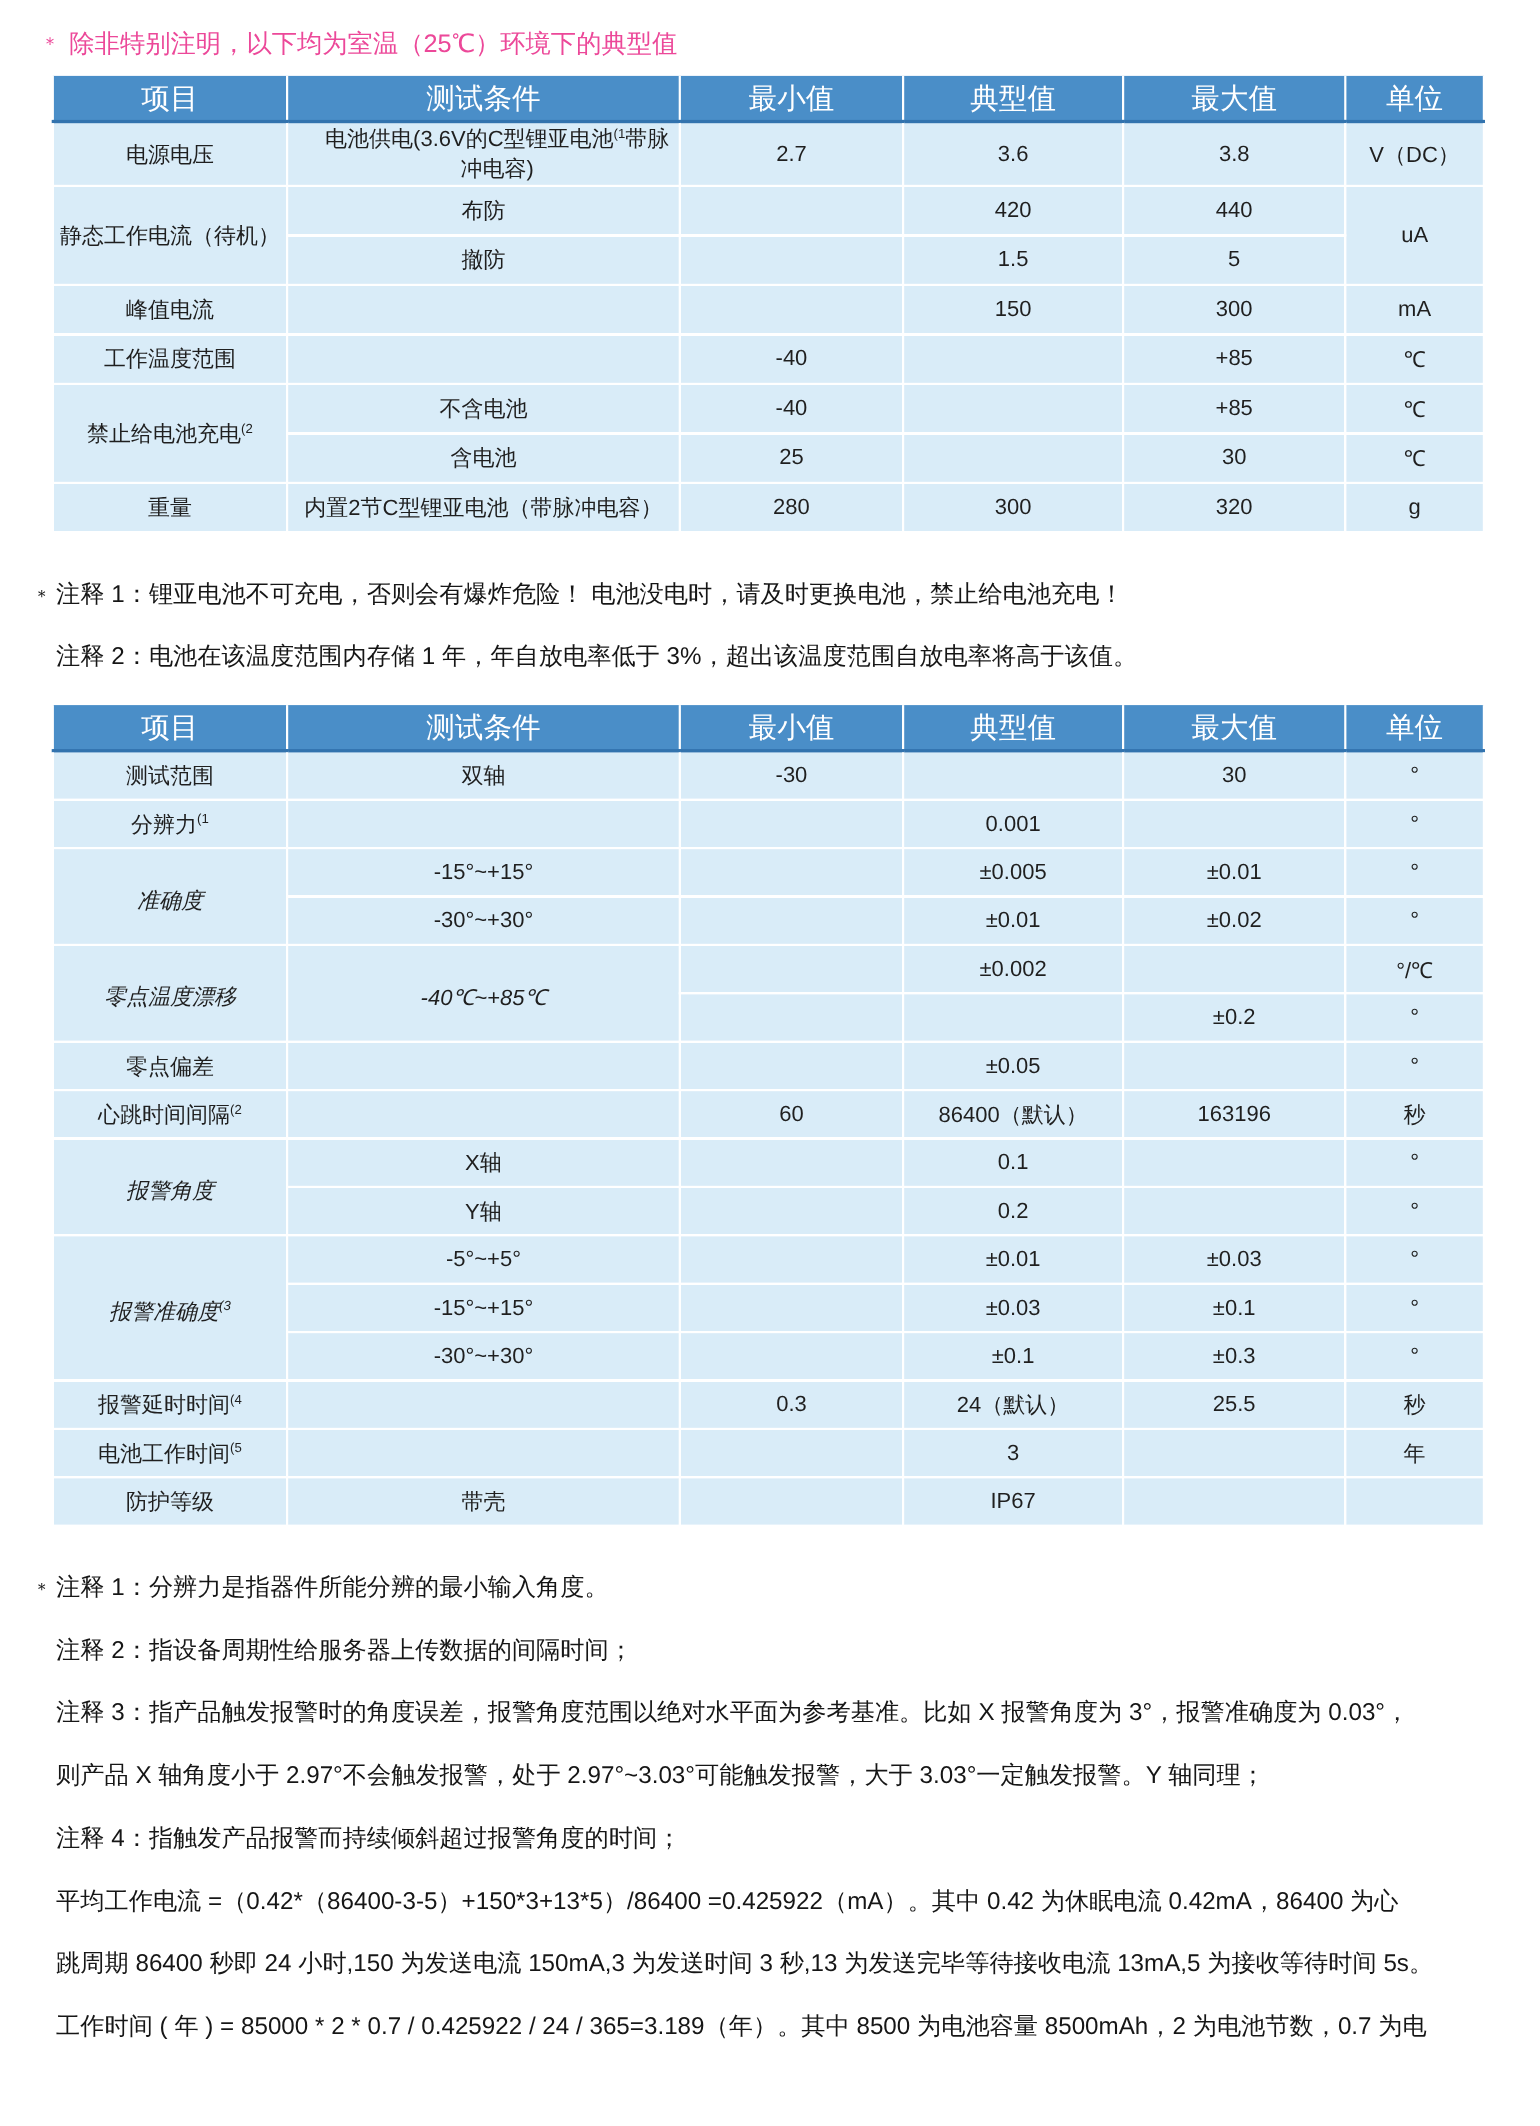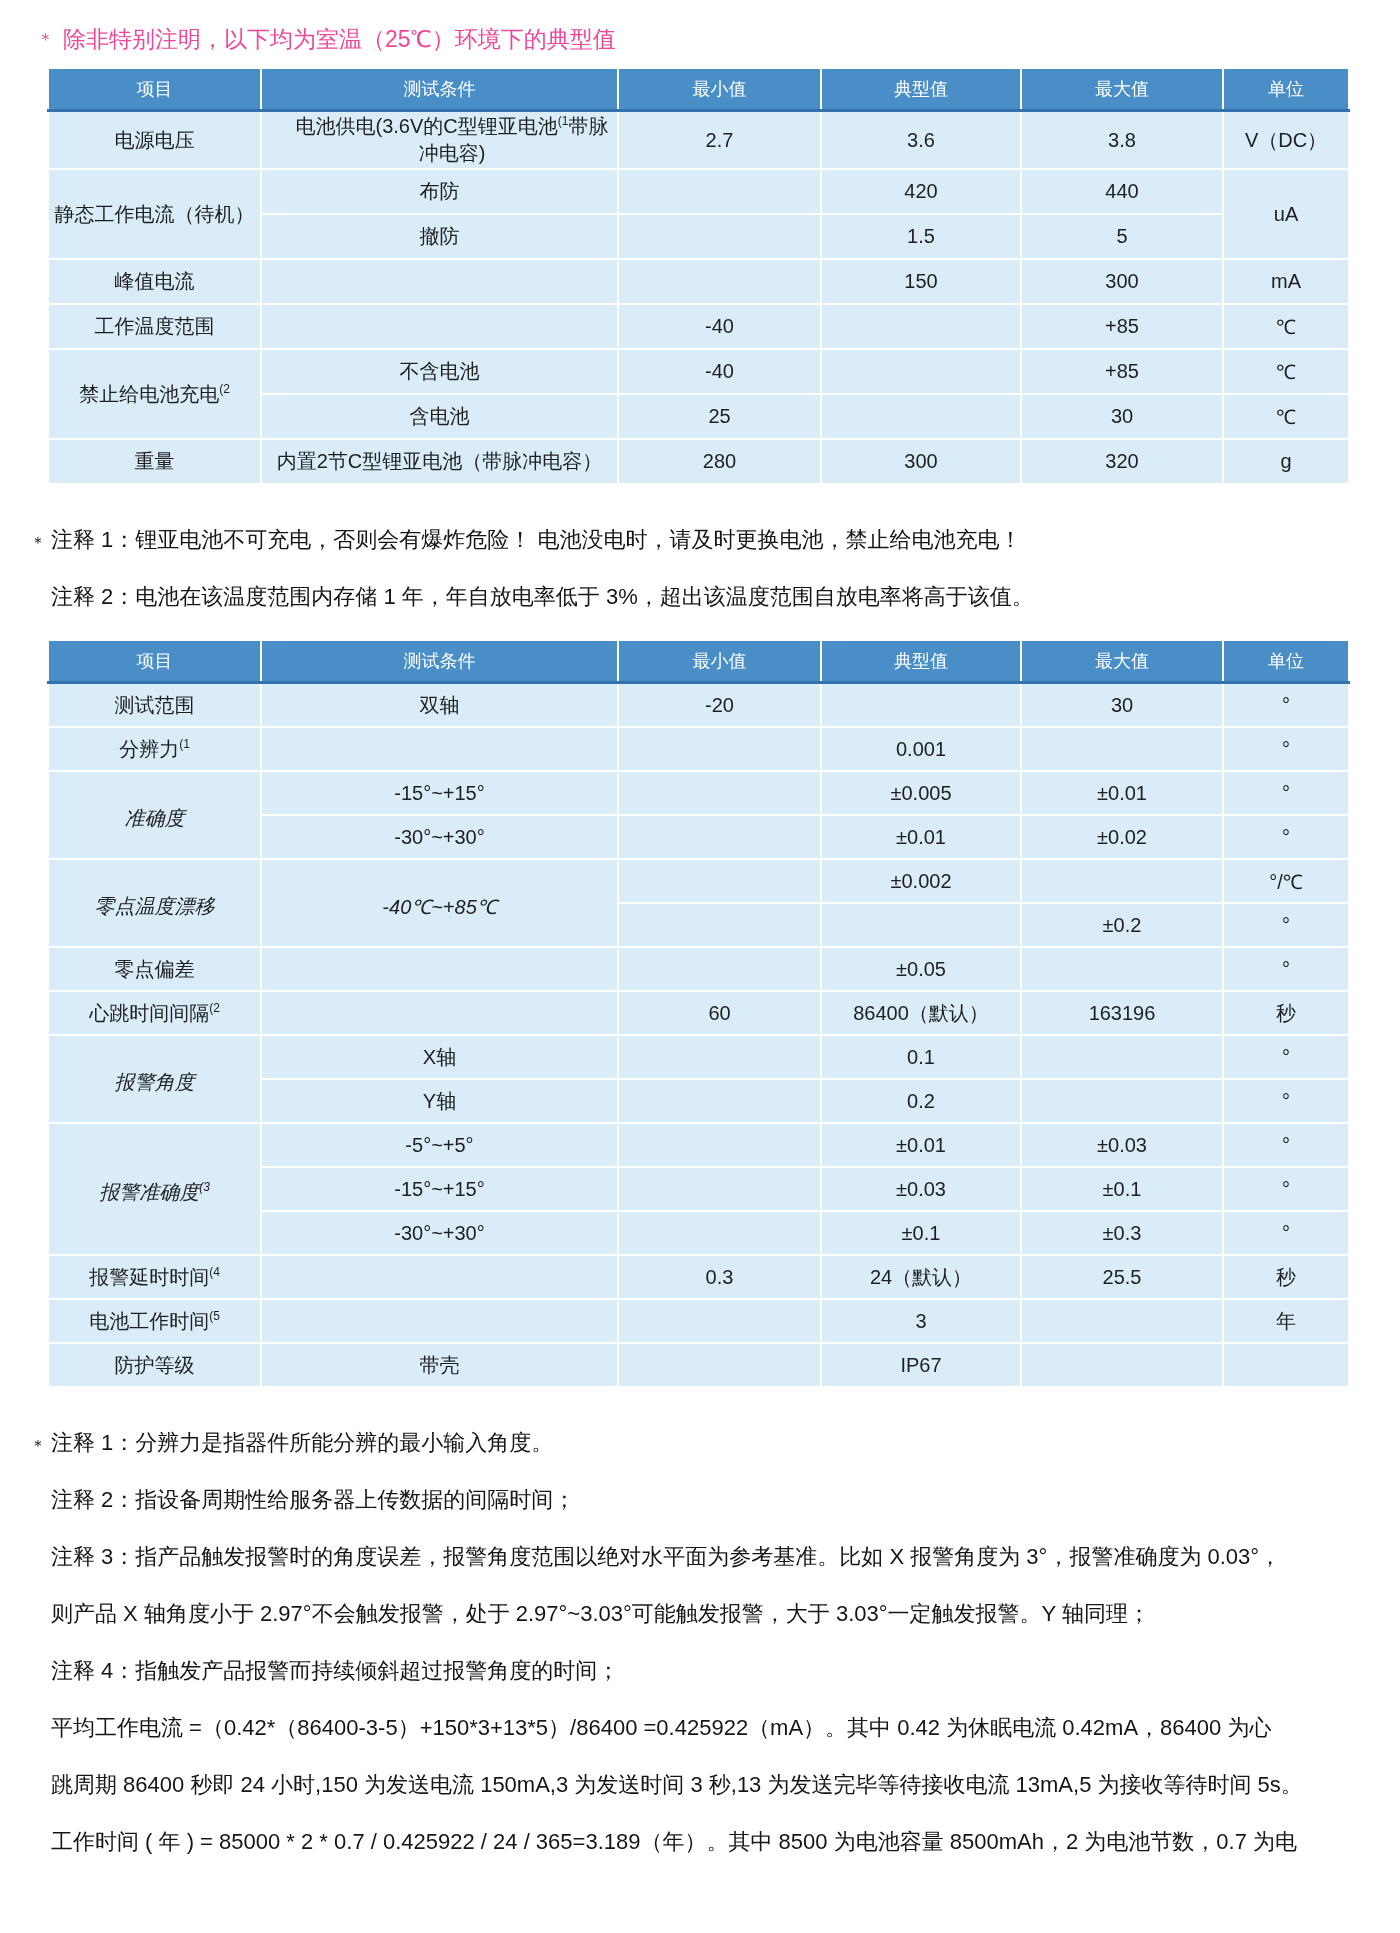--- a/index.html
+++ b/index.html
@@ -24,21 +24,21 @@
     margin-left:47px;
     border-collapse:collapse;
     border-spacing:0;
   }
   table.t1 { margin-top:16px; }
   table.t2 { margin-top:10px; }
   table.spec th {
     background:#4a8ec8;
     color:#ffffff;
     font-weight:normal;
-    font-size:18px;
+    font-size:26px;
     height:38px;
     border-left:2px solid #ffffff;
     border-right:2px solid #ffffff;
     border-bottom:3px solid #3273ae;
     text-align:center;
   }
   table.spec td {
     background:#d9ecf8;
     border:2px solid #ffffff;
     text-align:center;
@@ -183,21 +183,21 @@
         <th>最小值</th>
         <th>典型值</th>
         <th>最大值</th>
         <th>单位</th>
       </tr>
     </thead>
     <tbody>
       <tr>
         <td>测试范围</td>
         <td class="med">双轴</td>
-        <td>-20</td>
+        <td>-30</td>
         <td></td>
         <td>30</td>
         <td>°</td>
       </tr>
       <tr>
         <td><span>分辨力</span><sup>(1</sup></td>
         <td></td>
         <td></td>
         <td>0.001</td>
         <td></td>

